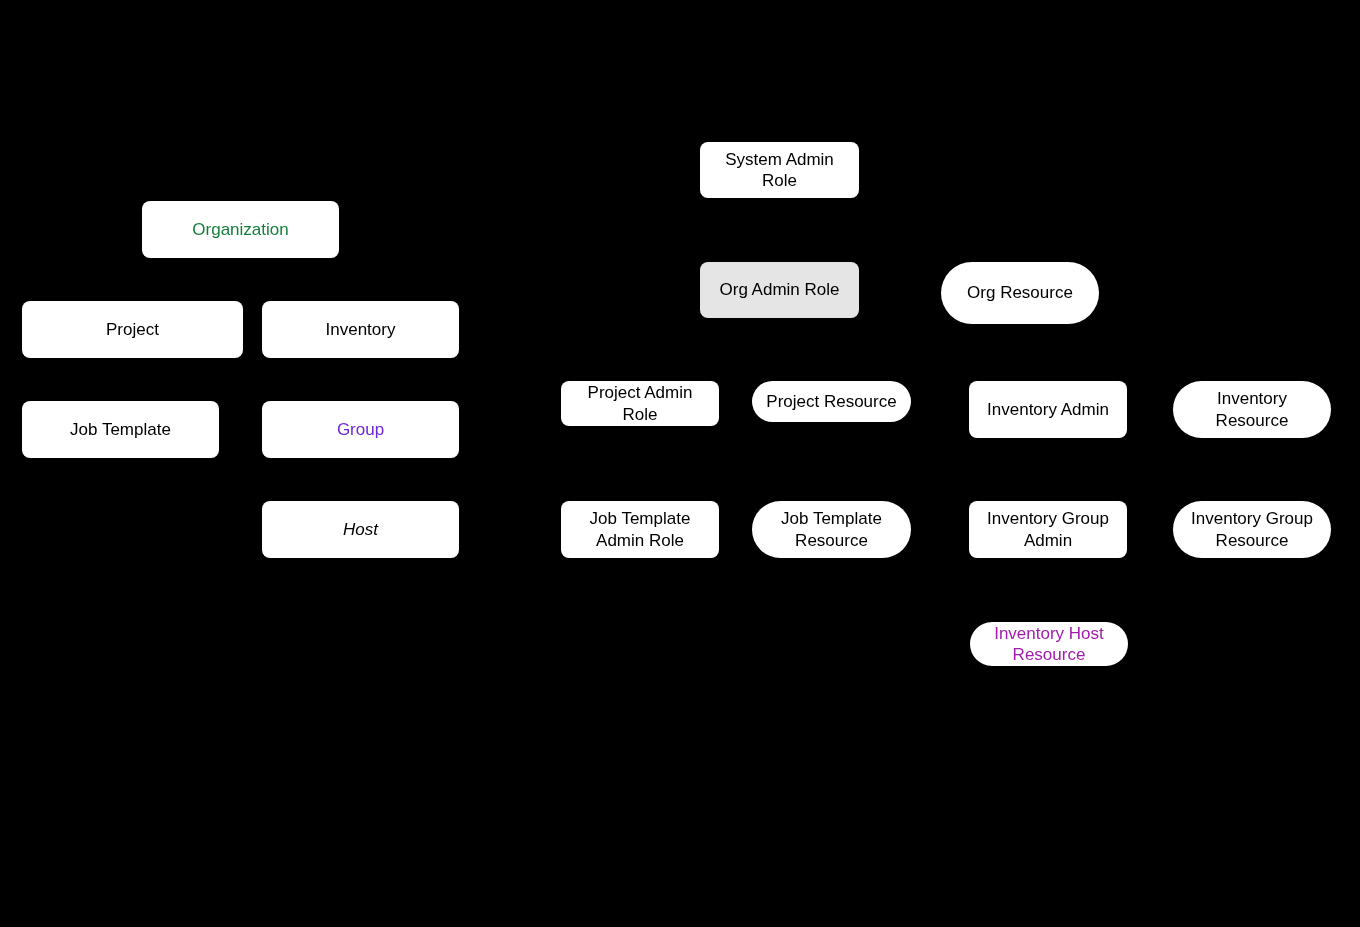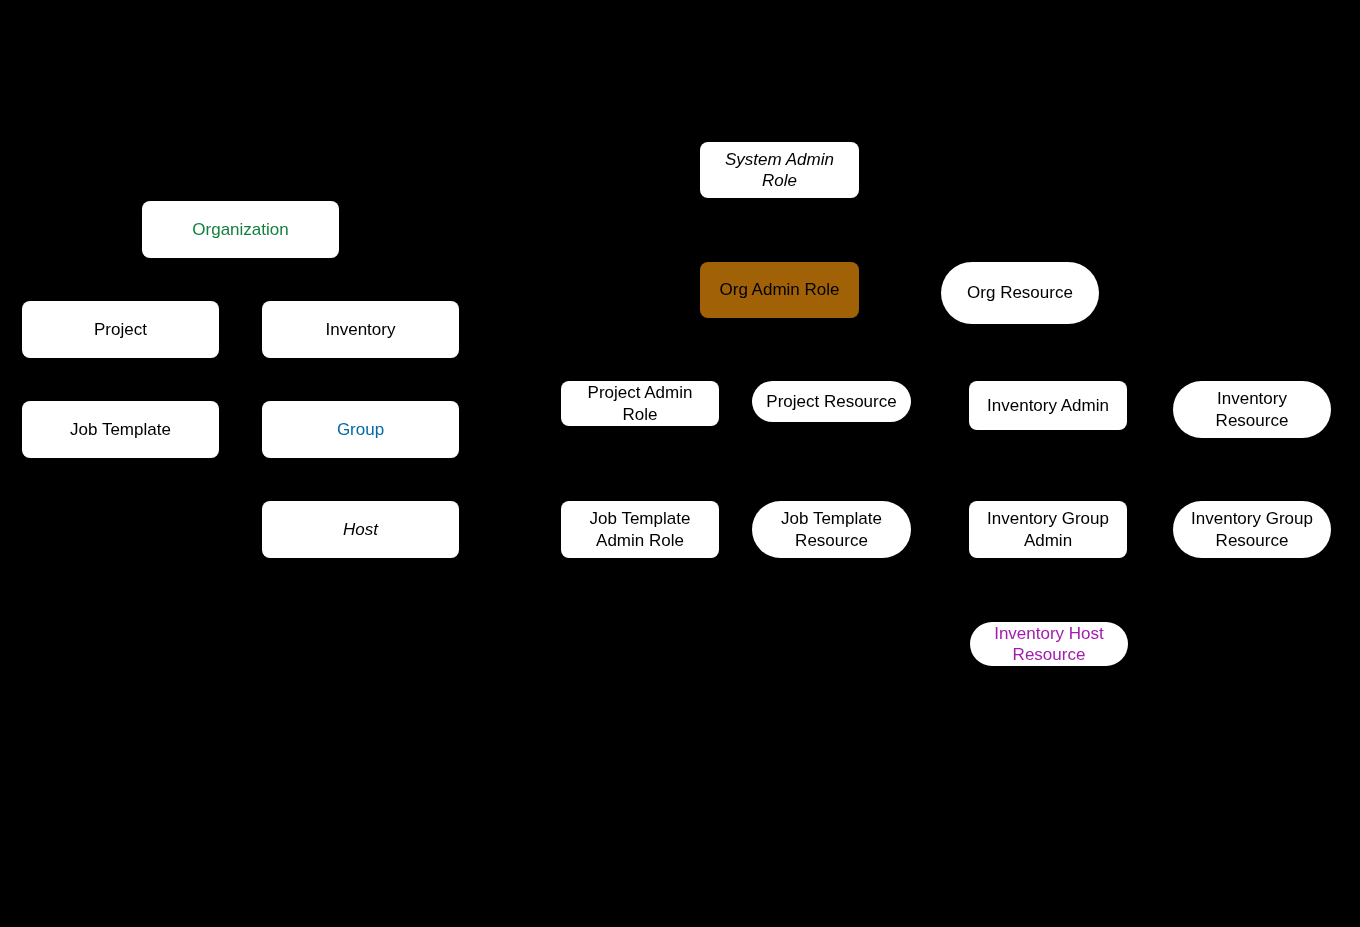--- a/index.html
+++ b/index.html
@@ -31,33 +31,33 @@
   }
   .node.stadium {
     border-radius: 999px;
   }
 </style>
 </head>
 <body>
 
 <div id="canvas" style="background: rgb(0, 0, 0); width: 1360px; height: 927px;">
     <div class="node rect" style="left: 142px; top: 201px; width: 197px; height: 57px; background: rgb(255, 255, 255); color: #15803d;"><span>Organization</span></div>
-    <div class="node rect" style="left: 22px; top: 301px; width: 197px; height: 57px; background: rgb(255, 255, 255); color: rgb(0, 0, 0);"><span>Project</span></div>
+    <div class="node rect" style="left: 22px; top: 301px; width: 221px; height: 57px; background: rgb(255, 255, 255); color: rgb(0, 0, 0);"><span>Project</span></div>
     <div class="node rect" style="left: 262px; top: 301px; width: 197px; height: 57px; background: rgb(255, 255, 255); color: rgb(0, 0, 0);"><span>Inventory</span></div>
     <div class="node rect" style="left: 22px; top: 401px; width: 197px; height: 57px; background: rgb(255, 255, 255); color: rgb(0, 0, 0);"><span>Job Template</span></div>
-    <div class="node rect" style="left: 262px; top: 401px; width: 197px; height: 57px; background: rgb(255, 255, 255); color: #0369a1;"><span>Group</span></div>
+    <div class="node rect" style="left: 262px; top: 401px; width: 197px; height: 57px; background: rgb(255, 255, 255); color: #6d28d9;"><span>Group</span></div>
     <div class="node rect" style="left: 262px; top: 501px; width: 197px; height: 57px; background: rgb(255, 255, 255); color: rgb(0, 0, 0); font-style: italic;"><span>Host</span></div>
-    <div class="node rect" style="left: 700px; top: 142px; width: 159px; height: 56px; background: rgb(255, 255, 255); color: rgb(0, 0, 0); font-style: italic;"><span>System Admin
+    <div class="node rect" style="left: 700px; top: 142px; width: 159px; height: 56px; background: rgb(255, 255, 255); color: rgb(0, 0, 0);"><span>System Admin
 Role</span></div>
-    <div class="node rect" style="left: 700px; top: 262px; width: 159px; height: 56px; background: #a16207; color: rgb(0, 0, 0);"><span>Org Admin Role</span></div>
+    <div class="node rect" style="left: 700px; top: 262px; width: 159px; height: 56px; background: #e5e5e5; color: rgb(0, 0, 0);"><span>Org Admin Role</span></div>
     <div class="node stadium" style="left: 941px; top: 262px; width: 158px; height: 62px; background: rgb(255, 255, 255); color: rgb(0, 0, 0);"><span>Org Resource</span></div>
     <div class="node rect" style="left: 561px; top: 381px; width: 158px; height: 45px; background: rgb(255, 255, 255); color: rgb(0, 0, 0);"><span>Project Admin
 Role</span></div>
     <div class="node stadium" style="left: 752px; top: 381px; width: 159px; height: 41px; background: rgb(255, 255, 255); color: rgb(0, 0, 0);"><span>Project Resource</span></div>
-    <div class="node rect" style="left: 969px; top: 381px; width: 158px; height: 49px; background: rgb(255, 255, 255); color: rgb(0, 0, 0);"><span>Inventory Admin</span></div>
+    <div class="node rect" style="left: 969px; top: 381px; width: 158px; height: 57px; background: rgb(255, 255, 255); color: rgb(0, 0, 0);"><span>Inventory Admin</span></div>
     <div class="node stadium" style="left: 1173px; top: 381px; width: 158px; height: 57px; background: rgb(255, 255, 255); color: rgb(0, 0, 0);"><span>Inventory
 Resource</span></div>
     <div class="node rect" style="left: 561px; top: 501px; width: 158px; height: 57px; background: rgb(255, 255, 255); color: rgb(0, 0, 0);"><span>Job Template
 Admin Role</span></div>
     <div class="node stadium" style="left: 752px; top: 501px; width: 159px; height: 57px; background: rgb(255, 255, 255); color: rgb(0, 0, 0);"><span>Job Template
 Resource</span></div>
     <div class="node rect" style="left: 969px; top: 501px; width: 158px; height: 57px; background: rgb(255, 255, 255); color: rgb(0, 0, 0);"><span>Inventory Group
 Admin</span></div>
     <div class="node stadium" style="left: 1173px; top: 501px; width: 158px; height: 57px; background: rgb(255, 255, 255); color: rgb(0, 0, 0);"><span>Inventory Group
 Resource</span></div>

